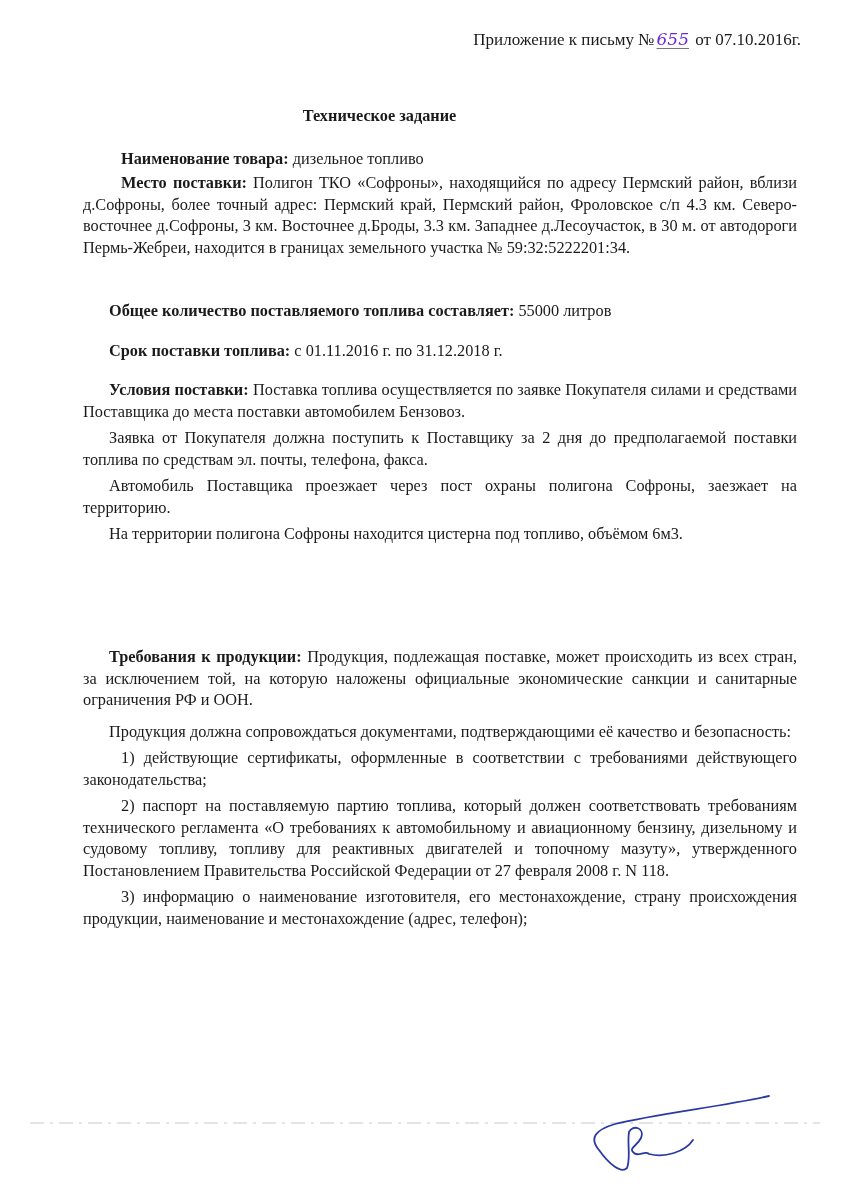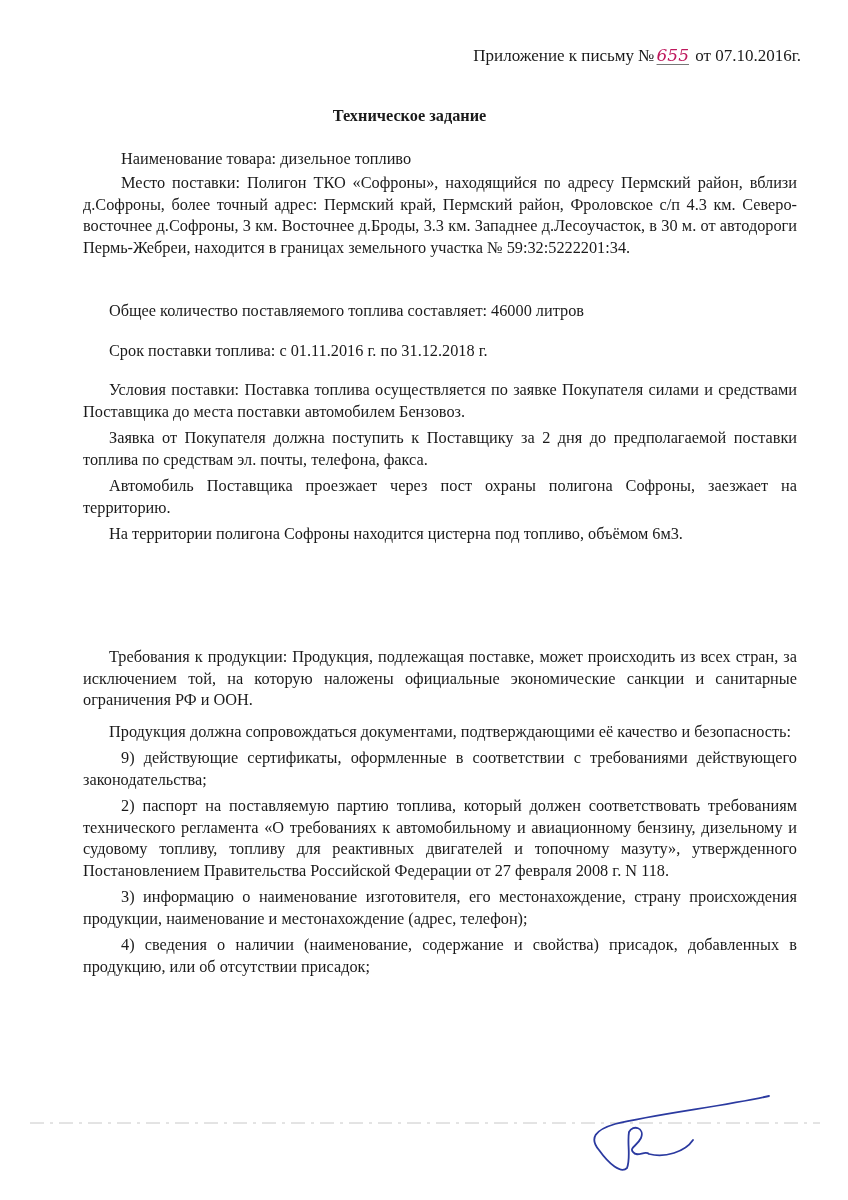--- a/index.html
+++ b/index.html
@@ -6,33 +6,33 @@
     body {
       width: 848px; height: 1200px; position: relative; overflow: hidden;
       font-family: "Liberation Serif", serif; color: #1a1a1a;
       font-size: 16.3px; line-height: 21.5px;
     }
     .page { position: absolute; left: 0; top: 0; width: 848px; height: 1200px; }
     .appendix {
       position: absolute; top: 29px; right: 47px; font-size: 17px; white-space: nowrap;
     }
     .hand-num {
-      display: inline-block; color: #be185d; font-family: "DejaVu Serif", serif;
-      font-style: italic; font-size: 17px; margin: 16px 2px; text-decoration: underline;
+      display: inline-block; color: #6d28d9; font-family: "DejaVu Serif", serif;
+      font-style: italic; font-size: 17px; margin: 0 2px; text-decoration: underline;
       text-decoration-color: #777; text-underline-offset: 3px;
     }
     .title {
       position: absolute; top: 105px; left: 0; width: 759px; text-align: center;
-      font-weight: bold; font-size: 16.3px; padding-left: 30px;
+      font-weight: bold; font-size: 16.3px;
     }
     .block { position: absolute; left: 83px; width: 714px; text-align: justify; }
     .indent { text-indent: 38px; }
     .indent-sm { text-indent: 26px; }
     p { margin: 0; }
-    b { font-weight: normal; margin-top: 36px; }
+    b { font-weight: bold; margin-top: 36px; }
     .gap { height: 5px; }
     .signature { position: absolute; left: 575px; top: 1088px; width: 200px; height: 90px; }
     .scanline { position: absolute; left: 0; top: 1122px; width: 848px; height: 2px; }
   </style>
 </head>
 <body>
 
 <div class="page">
 
   <div class="appendix">
@@ -44,21 +44,21 @@
 
   <div class="block" style="top:148px;">
     <p class="indent"><b>Наименование товара:</b><span> дизельное топливо</span></p>
   </div>
 
   <div class="block" style="top:172px;">
     <p class="indent"><b>Место поставки:</b><span> Полигон ТКО «Софроны», находящийся по адресу Пермский район, вблизи д.Софроны, более точный адрес: Пермский край, Пермский район, Фроловское с/п 4.3 км. Северо-восточнее д.Софроны, 3 км. Восточнее д.Броды, 3.3 км. Западнее д.Лесоучасток, в 30 м. от автодороги Пермь-Жебреи, находится в границах земельного участка № 59:32:5222201:34.</span></p>
   </div>
 
   <div class="block" style="top:300px;">
-    <p class="indent-sm"><b>Общее количество поставляемого топлива составляет:</b><span> 46000 литров</span></p>
+    <p class="indent-sm"><b>Общее количество поставляемого топлива составляет:</b><span> 55000 литров</span></p>
   </div>
 
   <div class="block" style="top:340px;">
     <p class="indent-sm"><b>Срок поставки топлива:</b><span> с 01.11.2016 г. по 31.12.2018 г.</span></p>
   </div>
 
   <div class="block" style="top:379px;">
     <p class="indent-sm"><b>Условия поставки:</b><span> Поставка топлива осуществляется по заявке Покупателя силами и средствами Поставщика до места поставки автомобилем Бензовоз.</span></p>
     <div class="gap"></div>
     <p class="indent-sm">Заявка от Покупателя должна поступить к Поставщику за 2 дня до предполагаемой поставки топлива по средствам эл. почты, телефона, факса.</p>
@@ -70,27 +70,26 @@
     <div class="gap"></div>
     <div class="gap"></div>
   </div>
 
   <div class="block" style="top:646px;">
     <p class="indent-sm"><b>Требования к продукции:</b><span> Продукция, подлежащая поставке, может происходить из всех стран, за исключением той, на которую наложены официальные экономические санкции и санитарные ограничения РФ и ООН.</span></p>
     <div class="gap"></div>
     <div class="gap"></div>
     <p class="indent-sm">Продукция должна сопровождаться документами, подтверждающими её качество и безопасность:</p>
     <div class="gap"></div>
-    <p class="indent">9) действующие сертификаты, оформленные в соответствии с требованиями действующего законодательства;</p>
+    <p class="indent">1) действующие сертификаты, оформленные в соответствии с требованиями действующего законодательства;</p>
     <div class="gap"></div>
     <p class="indent">2) паспорт на поставляемую партию топлива, который должен соответствовать требованиям технического регламента «О требованиях к автомобильному и авиационному бензину, дизельному и судовому топливу, топливу для реактивных двигателей и топочному мазуту», утвержденного Постановлением Правительства Российской Федерации от 27 февраля 2008 г. N 118.</p>
     <div class="gap"></div>
     <p class="indent">3) информацию о наименование изготовителя, его местонахождение, страну происхождения продукции, наименование и местонахождение (адрес, телефон);</p>
     <div class="gap"></div>
-    <p class="indent">4) сведения о наличии (наименование, содержание и свойства) присадок, добавленных в продукцию, или об отсутствии присадок;</p>
   </div>
 
   <svg class="scanline" viewBox="0 0 848 2" preserveAspectRatio="none">
     <line x1="30" y1="1" x2="820" y2="1" stroke="#c8c8c8" stroke-width="1" stroke-dasharray="14 6 3 6"></line>
   </svg>
 
   <svg class="signature" viewBox="0 0 200 90">
     <path d="M194 8 C150 18 80 26 40 36 C20 42 14 50 24 62 C34 76 46 86 52 80 C56 70 52 55 54 44 C58 36 70 40 66 50 C62 58 54 60 58 64 C62 70 70 62 74 66 C90 70 110 64 118 52" fill="none" stroke="#2b3aa0" stroke-width="1.8" stroke-linecap="round"></path>
   </svg>
 

